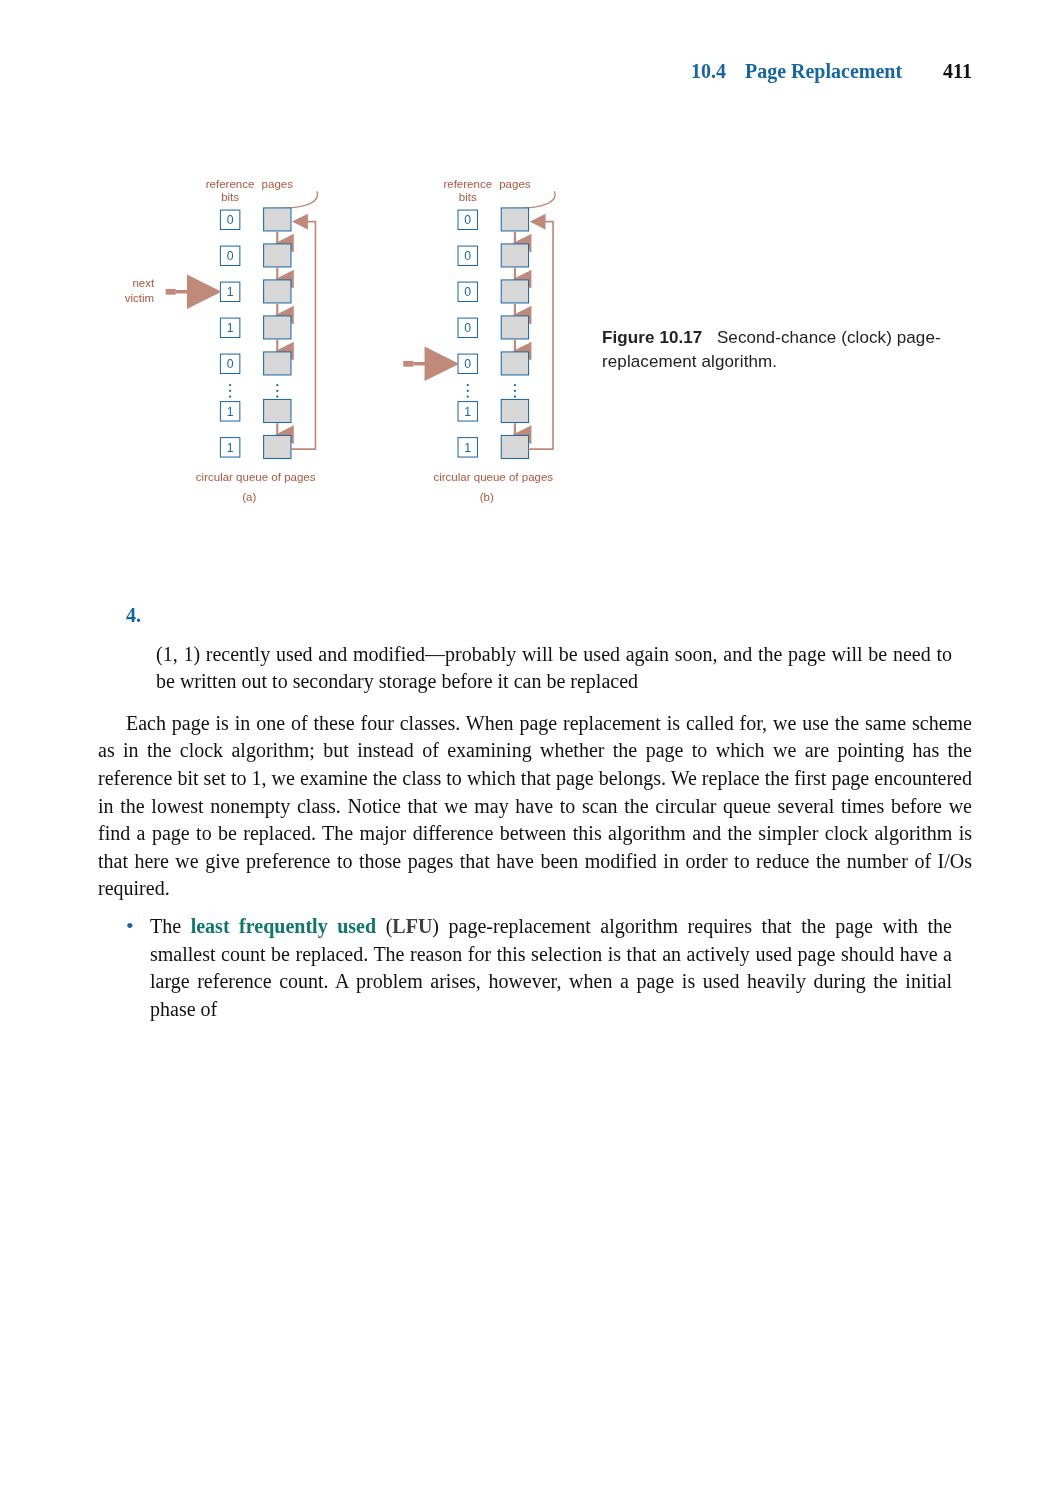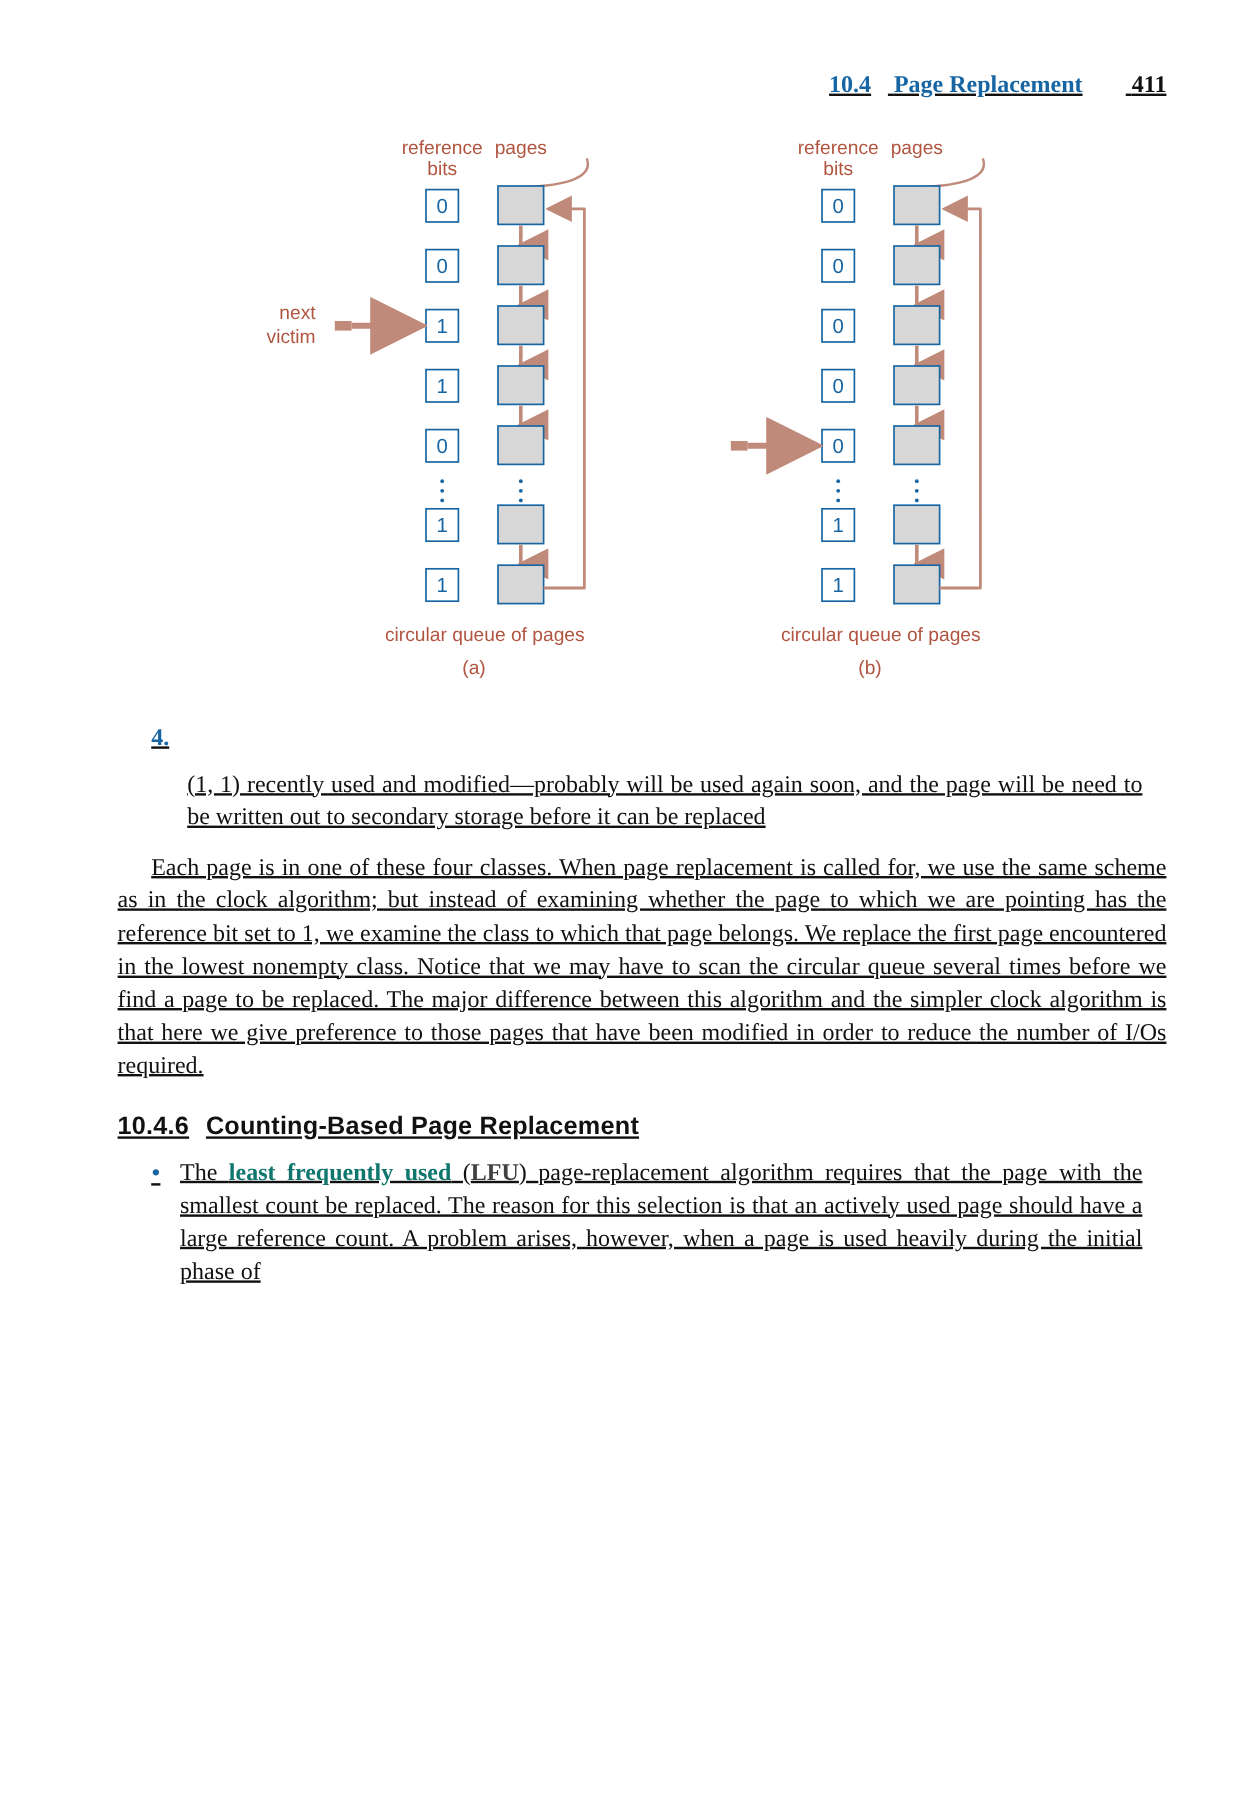--- a/index.html
+++ b/index.html
@@ -11,37 +11,35 @@
   }
   .page {
     width: 1050px;
     height: 1500px;
     margin: 0 auto;
     box-sizing: border-box;
     padding: 58px 78px 28px 98px;
     position: relative;
     font-size: 20px;
     line-height: 1.38;
-    text-decoration: underline;
   }
   .running-head {
     text-align: right;
     font-family: "Palatino Linotype", Palatino, Georgia, serif;
     font-size: 20px;
     margin-bottom: 28px;
   }
   .running-head .secnum { color: #1766a3; font-weight: bold; margin-right: 14px; }
   .running-head .sectitle { color: #1766a3; font-weight: bold; margin-right: 36px; }
   .running-head .pnum { color: #111; font-weight: bold; }
 
   
   .figure-wrap {
     width: 100%;
     display: flex;
-    flex-direction: column;
     align-items: center;
     margin: 0 0 28px 0;
   }
   .fig-svg {
     display: block;
   }
   .fig-caption {
     font-family: "Helvetica Neue", Helvetica, Arial, sans-serif;
     font-size: 17px;
     color: #222;
@@ -202,34 +200,35 @@
         <text x="513.5" y="379.5" font-size="17" fill="#1766a3" text-anchor="middle" font-family="Helvetica, Arial, sans-serif">1</text>
         <rect x="560" y="357" width="38" height="32" fill="#d7d7d7" stroke="#1766a3" stroke-width="1.4"></rect>
         <path d="M 598 376 L 632 376 L 632 60 L 602 60" stroke="#c08a7a" stroke-width="2.3" fill="none" marker-end="url(#rarr)" stroke-linejoin="round"></path>
         <rect x="424" y="253.5" width="14" height="8" fill="#c08a7a"></rect>
         <line x1="438" y1="257.5" x2="496" y2="257.5" stroke="#c08a7a" stroke-width="5" marker-end="url(#rarr)"></line>
         <text x="549" y="420" font-size="16" fill="#b15540" text-anchor="middle" font-family="Helvetica, Arial, sans-serif">circular queue of pages</text>
         <text x="210" y="448" font-size="16" fill="#b15540" text-anchor="middle" font-family="Helvetica, Arial, sans-serif">(a)</text>
         <text x="540" y="448" font-size="16" fill="#b15540" text-anchor="middle" font-family="Helvetica, Arial, sans-serif">(b)</text>
       </svg>
 
+    <div class="fig-caption">
+      <span class="fignum">Figure 10.17</span>
+      &nbsp;&nbsp;<span>Second-chance (clock) page-replacement algorithm.</span>
+    </div>
   </div>
 
   <div class="ol-item">
     <div class="marker">4.</div>
     <div class="txt">(1, 1) recently used and modified—probably will be used again soon, and the page will be need to be written out to secondary storage before it can be replaced</div>
   </div>
 
   <p class="para indent">
     <span>Each page is in one of these four classes. When page replacement is called for, we use the same scheme as in the clock algorithm; but instead of examining whether the page to which we are pointing has the reference bit set to 1, we examine the class to which that page belongs. We replace the first page encountered in the lowest nonempty class. Notice that we may have to scan the circular queue several times before we find a page to be replaced. The major difference between this algorithm and the simpler clock algorithm is that here we give preference to those pages that have been modified in order to reduce the number of </span><span class="smallcaps">I/O</span><span>s required.</span>
   </p>
 
-  <div class="sec-heading">
-    <span class="num">10.4.6</span><span>Counting-Based Page Replacement</span>
-  </div>
 
 
   <div class="ul-item">
     <div class="bullet">•</div>
     <div class="txt">
       <span>The </span><span class="term">least frequently used</span><span> (</span><span class="acr">LFU</span><span>) </span><span>page-replacement algorithm requires that the page with the smallest count be replaced. The reason for this selection is that an actively used page should have a large reference count. A problem arises, however, when a page is used heavily during the initial phase of</span>
     </div>
   </div>
 
 </div>

